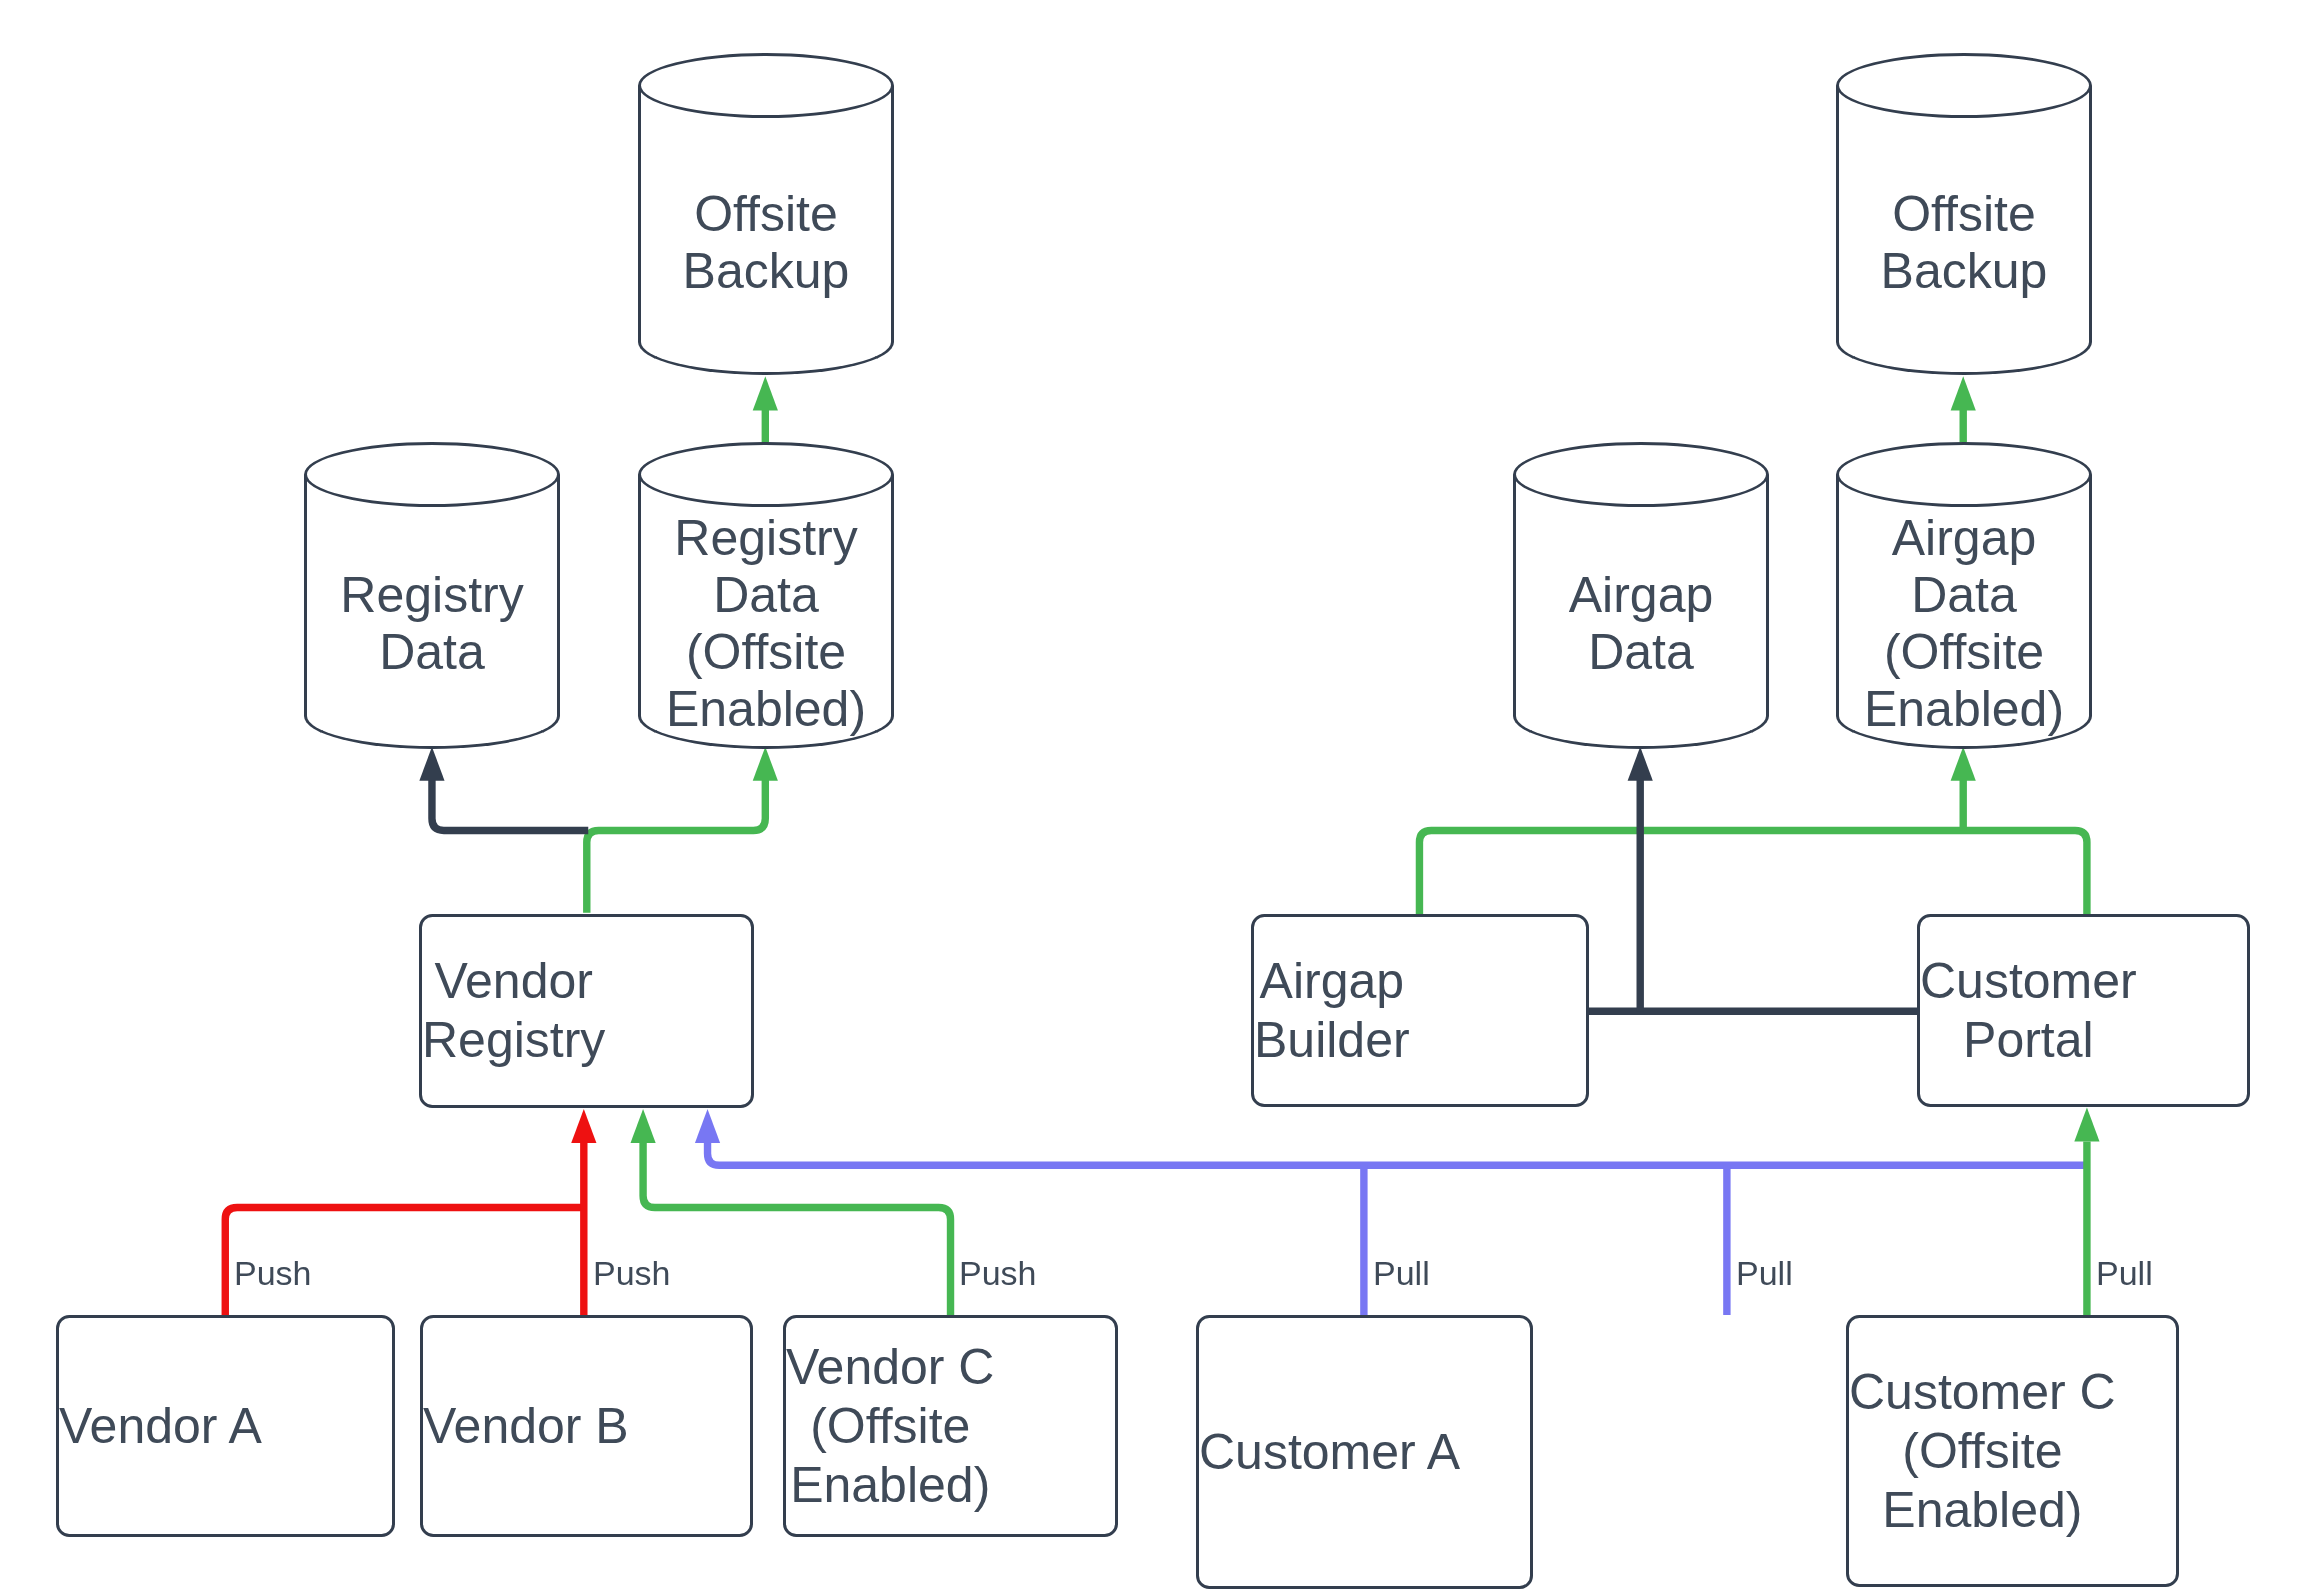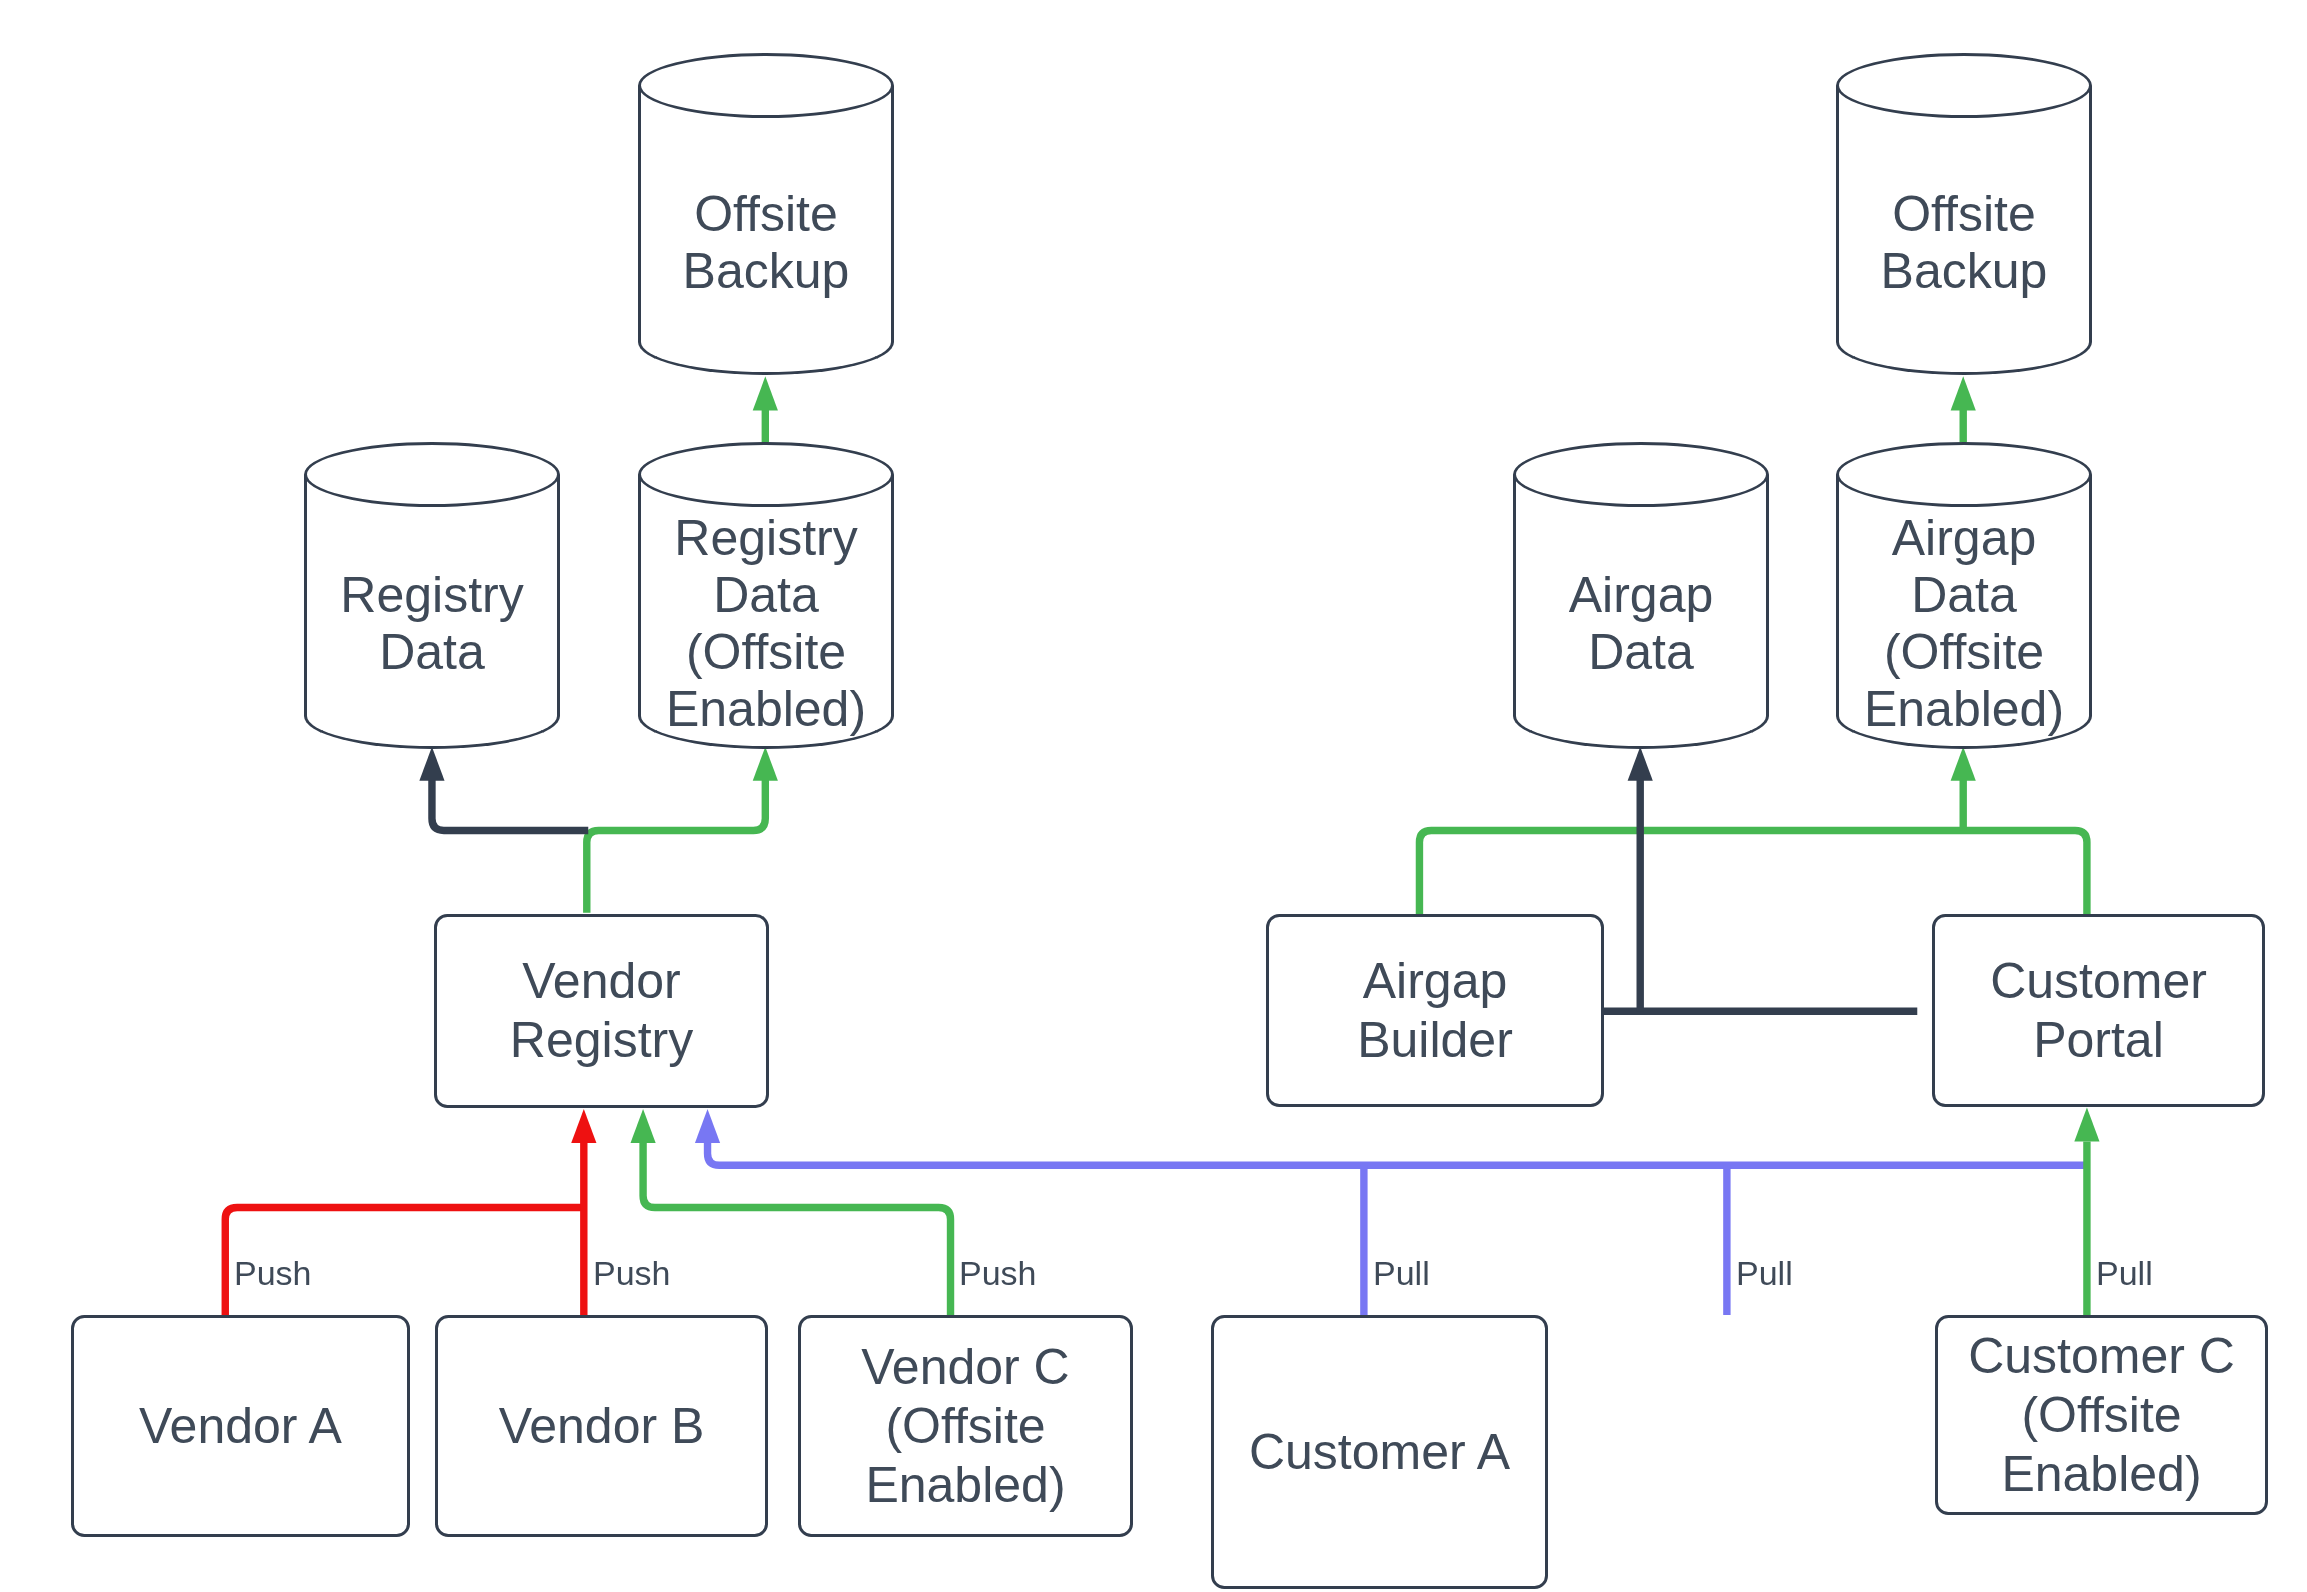--- a/index.html
+++ b/index.html
@@ -26,22 +26,22 @@
   .edges .red{stroke:var(--red);}
   .edges .blue{stroke:var(--blue);}
   .edges polygon.dark{fill:var(--stroke);stroke:none;}
   .edges polygon.green{fill:var(--green);stroke:none;}
   .edges polygon.red{fill:var(--red);stroke:none;}
   .edges polygon.blue{fill:var(--blue);stroke:none;}
 
   .node-box{
     position:absolute;z-index:2;box-sizing:border-box;
     border:3px solid var(--stroke);border-radius:13.3px;background:#fff;
-    display:flex;align-items:center;justify-content:center;
-    text-align:center;font-size:50px;line-height:59px;margin-left:15px;
+    display:flex;align-items:center;
+    text-align:center;font-size:50px;line-height:59px;
   }
   .cyl{position:absolute;z-index:2;}
   .cyl-top{
     position:absolute;left:0;top:0;width:100%;height:65px;box-sizing:border-box;
     border:3px solid var(--stroke);border-radius:50%;background:#fff;z-index:2;
   }
   .cyl-body{
     position:absolute;left:0;top:33px;width:100%;bottom:0;box-sizing:border-box;
     border:3px solid var(--stroke);border-top:none;background:#fff;z-index:1;
     border-radius:0 0 50% 50% / 0 0 33px 33px;
@@ -200,21 +200,21 @@
     </div>
   </div>
 
   <div class="node-box" style="left:1196px;top:1315px;width:337px;height:274px">
     <div>
       <span>Customer A</span>
     </div>
   </div>
 
 
-  <div class="node-box" style="left:1920px;top:1315px;width:333px;height:200px">
+  <div class="node-box" style="left:1846px;top:1315px;width:333px;height:272px">
     <div>
       <span>Customer C</span>
       <span>(Offsite</span>
       <span>Enabled)</span>
     </div>
   </div>
 
   <div class="edge-label" style="left:234px;top:1247px">Push</div>
   <div class="edge-label" style="left:593px;top:1247px">Push</div>
   <div class="edge-label" style="left:959px;top:1247px">Push</div>

